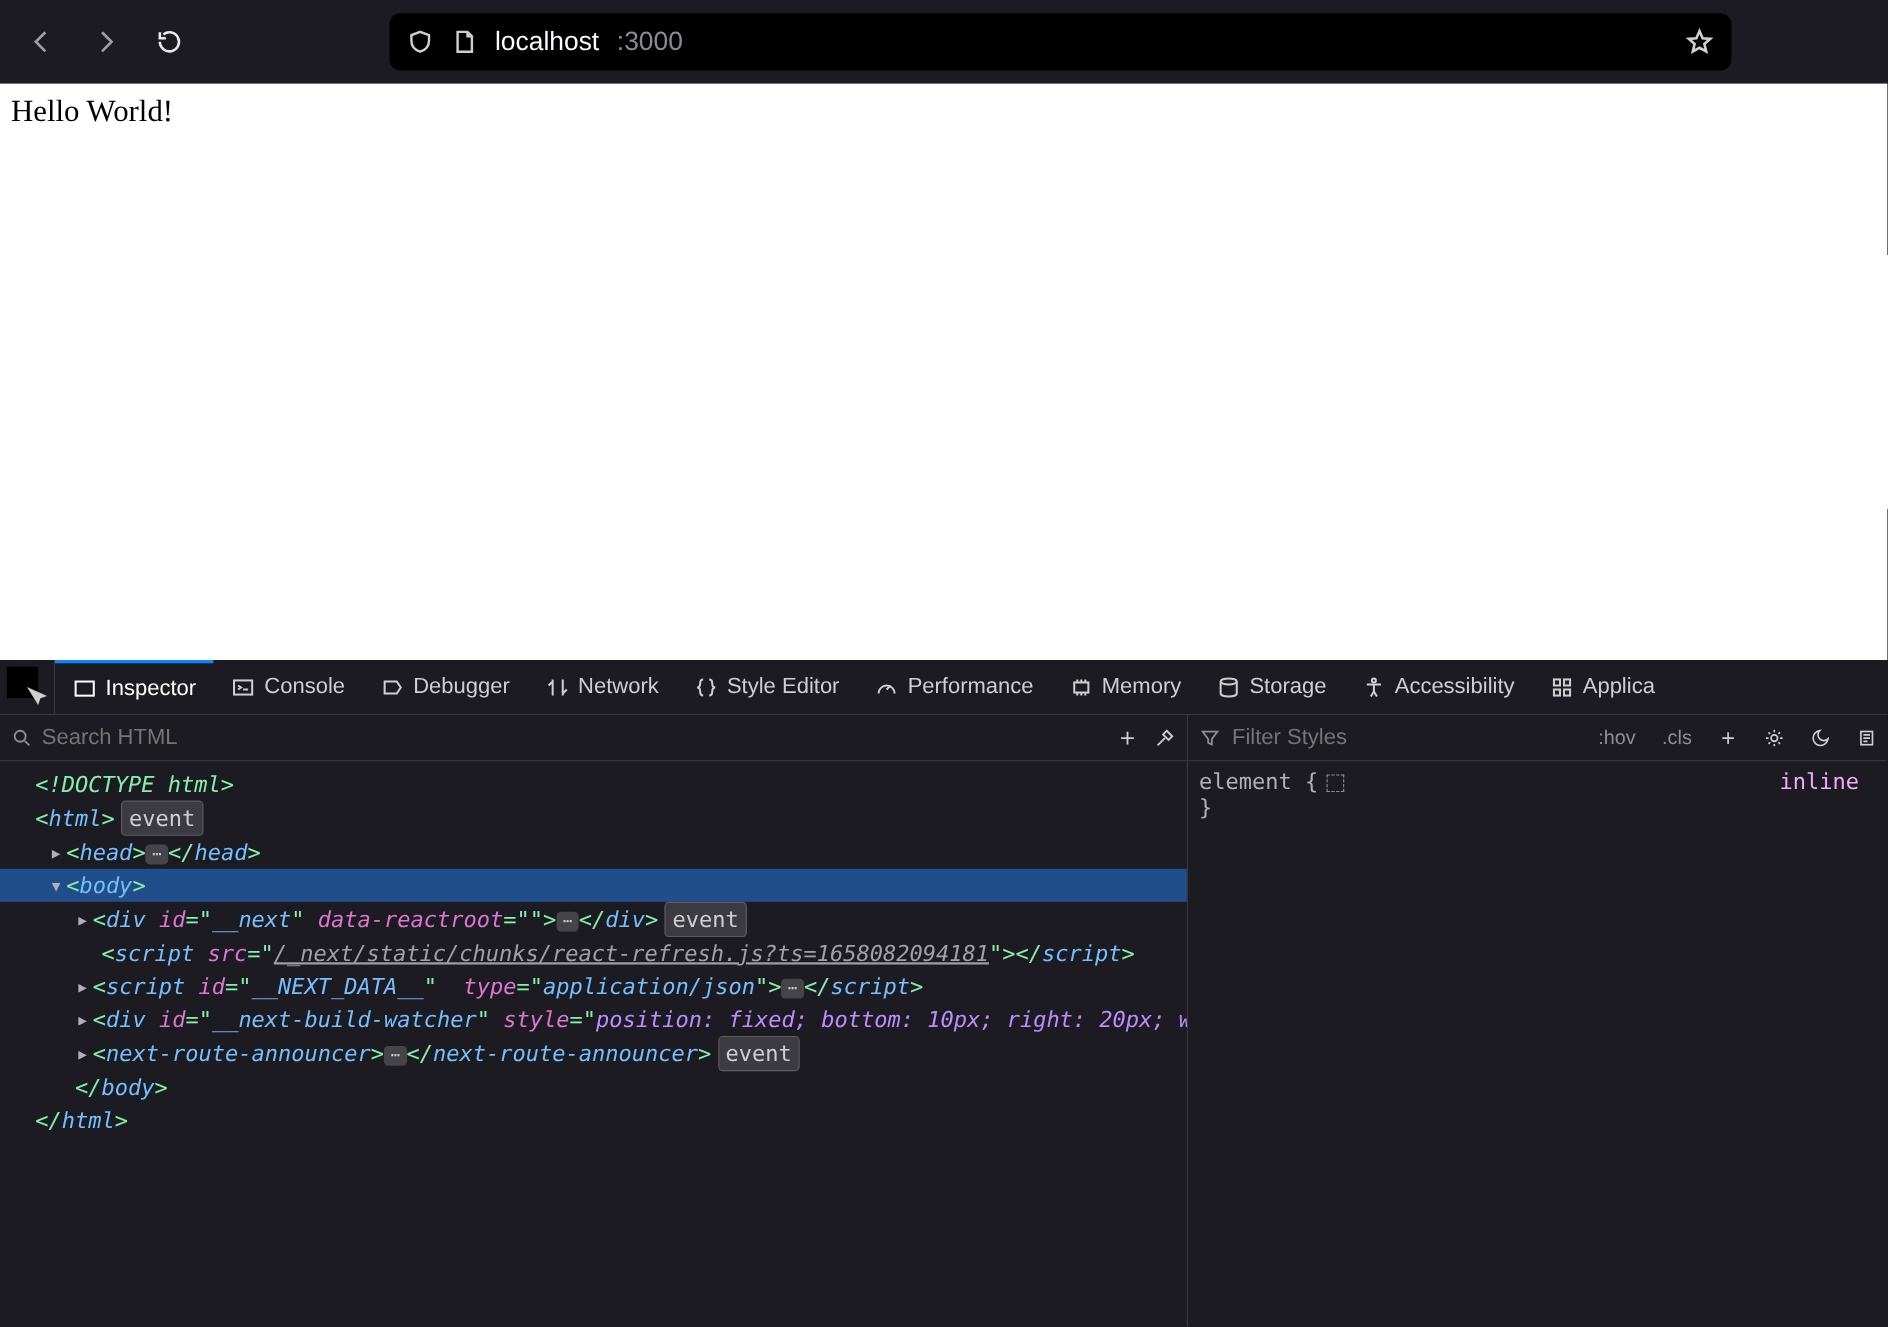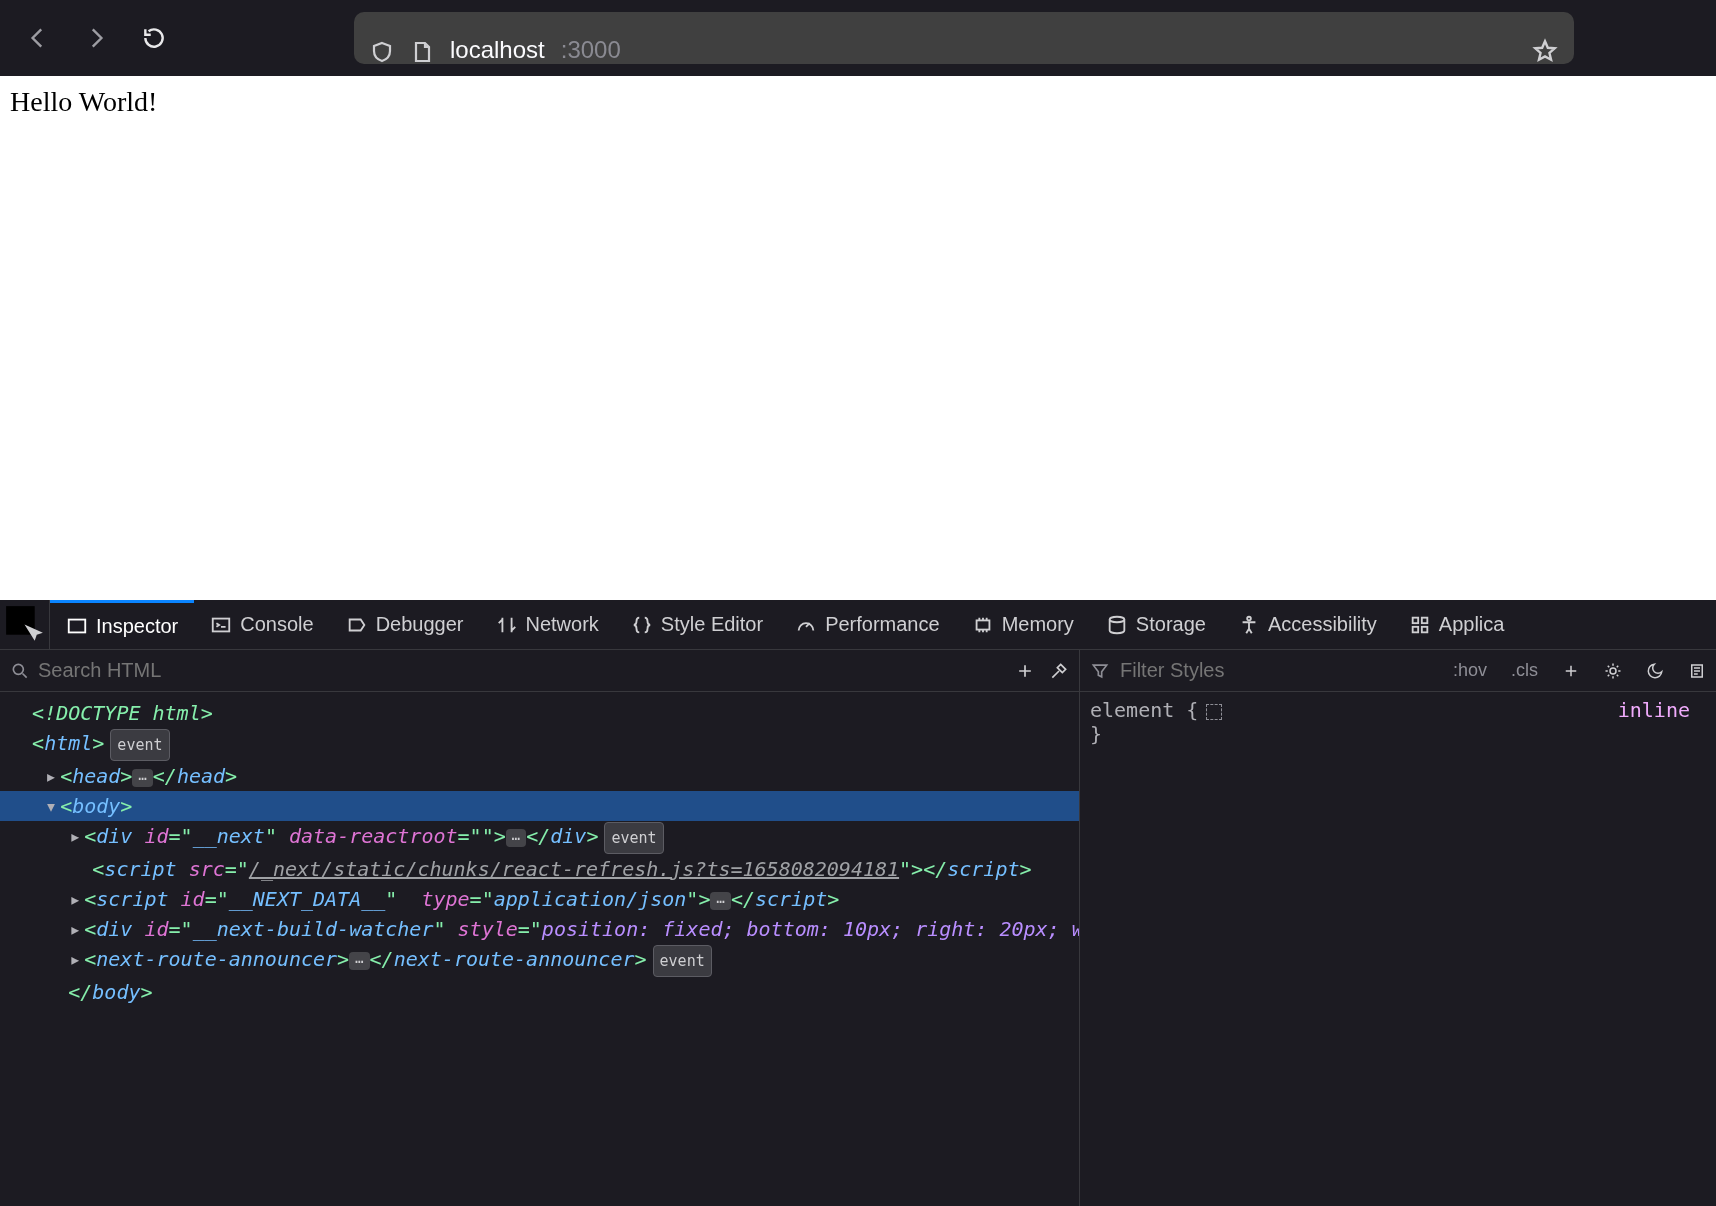--- a/index.html
+++ b/index.html
@@ -26,24 +26,24 @@
     display:flex;align-items:center;justify-content:center;
     color:#9d9da3;
   }
   .toolbar .nav-btn.enabled { color:#e8e8ea; }
   .toolbar svg { width:26px; height:26px; stroke:currentColor; fill:none; stroke-width:2.2; }
   .urlbar {
     flex: 0 0 auto;
     margin-left: 160px;
     width: 1220px;
     height: 52px;
-    background: #404040;
+    background: #000000;
     border-radius: 10px;
     display:flex;
-    align-items:flex-end;
+    align-items:center;
     padding: 0 16px;
     gap: 16px;
     color:#cfcfd2;
     font-size: 24px;
   }
   .urlbar .shield, .urlbar .page-icon { color:#cfcfd2; }
   .urlbar .host { color:#fbfbfe; font-weight:500; }
   .urlbar .port { color:#8a8a92; }
   .urlbar .spacer { flex:1; }
   .urlbar .star { color:#cfcfd2; }
@@ -154,21 +154,21 @@
     font-style:normal;
     line-height:18px;
   }
   .badge {
     display:inline-block;
     background:#3b3b41;
     color:#cfcfd2;
     border:1px solid #5c5c63;
     border-radius:4px;
     padding:0 6px;
-    font-size:15px;
+    font-size:20px;
     margin-left:6px;
     font-style:normal;
   }
 
   .dt-styles {
     flex:1;
     display:flex;
     flex-direction:column;
   }
   .styles-toolbar {
@@ -343,20 +343,21 @@
         <div class="dom-line">  <span class="punct">&lt;!DOCTYPE html&gt;</span></div>
         <div class="dom-line">  <span class="punct">&lt;</span><span class="tag">html</span><span class="punct">&gt;</span><span class="badge">event</span></div>
         <div class="dom-line">   <span class="tw">▸</span><span class="punct">&lt;</span><span class="tag">head</span><span class="punct">&gt;</span><span class="ellips">⋯</span><span class="punct">&lt;/</span><span class="tag">head</span><span class="punct">&gt;</span></div>
         <div class="dom-line selected">   <span class="tw">▾</span><span class="punct">&lt;</span><span class="tag">body</span><span class="punct">&gt;</span></div>
         <div class="dom-line">     <span class="tw">▸</span><span class="punct">&lt;</span><span class="tag">div</span> <span class="attr-name">id</span><span class="punct">="</span><span class="attr-val">__next</span><span class="punct">"</span> <span class="attr-name">data-reactroot</span><span class="punct">=""&gt;</span><span class="ellips">⋯</span><span class="punct">&lt;/</span><span class="tag">div</span><span class="punct">&gt;</span><span class="badge">event</span></div>
         <div class="dom-line">       <span class="punct">&lt;</span><span class="tag">script</span> <span class="attr-name">src</span><span class="punct">="</span><span class="link-val">/_next/static/chunks/react-refresh.js?ts=1658082094181</span><span class="punct">"&gt;&lt;/</span><span class="tag">script</span><span class="punct">&gt;</span></div>
         <div class="dom-line">     <span class="tw">▸</span><span class="punct">&lt;</span><span class="tag">script</span> <span class="attr-name">id</span><span class="punct">="</span><span class="attr-val">__NEXT_DATA__</span><span class="punct">"</span>  <span class="attr-name">type</span><span class="punct">="</span><span class="attr-val">application/json</span><span class="punct">"&gt;</span><span class="ellips">⋯</span><span class="punct">&lt;/</span><span class="tag">script</span><span class="punct">&gt;</span></div>
         <div class="dom-line">     <span class="tw">▸</span><span class="punct">&lt;</span><span class="tag">div</span> <span class="attr-name">id</span><span class="punct">="</span><span class="attr-val">__next-build-watcher</span><span class="punct">"</span> <span class="attr-name">style</span><span class="punct">="</span><span class="str">position: fixed; bottom: 10px; right: 20px; width: 0px; height: 0px; z-index: 99999;</span></div>
         <div class="dom-line">     <span class="tw">▸</span><span class="punct">&lt;</span><span class="tag">next-route-announcer</span><span class="punct">&gt;</span><span class="ellips">⋯</span><span class="punct">&lt;/</span><span class="tag">next-route-announcer</span><span class="punct">&gt;</span><span class="badge">event</span></div>
         <div class="dom-line">     <span class="punct">&lt;/</span><span class="tag">body</span><span class="punct">&gt;</span></div>
+        <div class="dom-line">  <span class="punct">&lt;/</span><span class="tag">html</span><span class="punct">&gt;</span></div>
       </div>
     </div>
 
     <div class="dt-styles">
       <div class="styles-toolbar">
         <svg viewBox="0 0 24 24" style="width:20px;height:20px;stroke:currentColor;fill:none;stroke-width:2;">
             <path d="M4 5h16l-6 8v6l-4-2v-4z"></path>
           </svg>
         <input placeholder="Filter Styles" style="">
         <div class="right">

